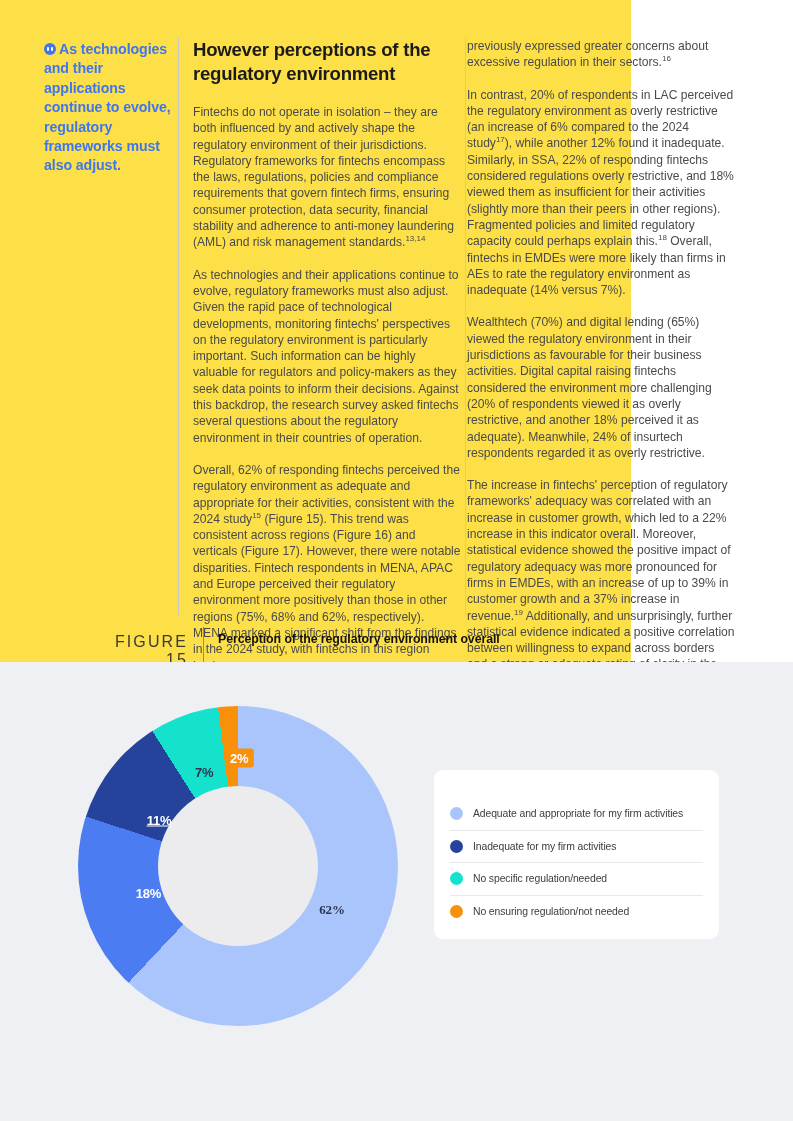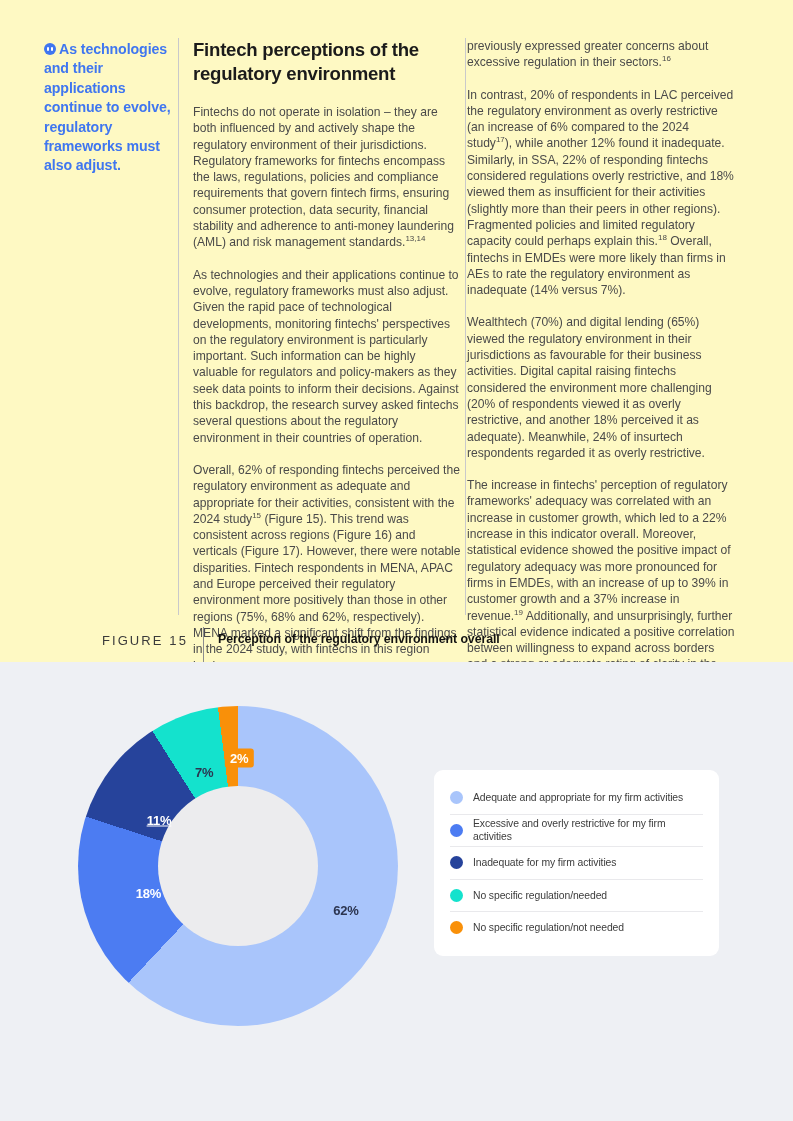--- a/index.html
+++ b/index.html
@@ -4,21 +4,21 @@
 <style>
   html,body{margin:0;padding:0;}
   body{
     width:793px;height:1121px;background:#ffffff;
     font-family:"Liberation Sans","DejaVu Sans",sans-serif;
     -webkit-font-smoothing:antialiased;position:relative;overflow:hidden;
   }
   .page{position:relative;width:793px;height:1121px;}
 
   
-  .article{position:absolute;left:0;top:0;width:793px;height:662px;background:#fef9c3;}
+  .article{position:absolute;left:0;top:0;width:631px;height:662px;background:#fde047;}
 
   .pullquote{
     position:absolute;left:44px;top:40px;width:128px;
     color:#3f76f0;font-weight:700;font-size:14.2px;line-height:19.4px;
     letter-spacing:-0.1px;
   }
   .quote-icon{
     display:inline-block;width:12px;height:12px;border-radius:50%;
     background:#3f76f0;position:relative;vertical-align:-1px;margin-right:3px;
   }
@@ -42,21 +42,21 @@
     font-weight:700;letter-spacing:-0.25px;
   }
   .col p{margin:0 0 16px 0;}
   .col p:last-child{margin-bottom:0;}
   sup{font-size:8px;vertical-align:super;line-height:0;}
 
   
   .figcap{position:absolute;left:0;top:627px;width:793px;height:35px;}
   .figcap .fignum{
     position:absolute;left:88px;top:6px;width:100px;text-align:right;
-    font-size:13px;letter-spacing:2.1px;color:#3a3a3a;font-weight:400;
+    font-size:16px;letter-spacing:2.1px;color:#3a3a3a;font-weight:400;
   }
   .figcap .figdivider{position:absolute;left:203px;top:0px;width:1px;height:35px;background:#8c8c8e;}
   .figcap .figtitle{
     position:absolute;left:218px;top:5px;font-size:12.4px;font-weight:700;color:#111;
     letter-spacing:-0.1px;
   }
 
   
   .chartpanel{position:absolute;left:0;top:662px;width:793px;height:459px;background:#eef0f4;}
 
@@ -67,21 +67,21 @@
     background:#ececee;
   }
   .slice-label{
     position:absolute;font-size:13px;font-weight:700;letter-spacing:-0.2px;
     transform:translate(-50%,-50%);white-space:nowrap;
   }
 
   
   .legend{
     position:absolute;left:434px;top:108px;width:285px;
-    background:#fff;border-radius:9px;padding:12px 16px 12px 16px;
+    background:#fff;border-radius:9px;padding:28px 16px 12px 16px;
     box-sizing:border-box;
   }
   .legend-row{
     display:flex;align-items:center;height:31.5px;
     border-bottom:1px solid #e9e9ec;
   }
   .legend-row:last-child{border-bottom:none;}
   .swatch{width:13px;height:13px;border-radius:50%;flex:0 0 13px;margin-right:10px;}
   .legend-text{font-size:10.4px;color:#3c3c3c;letter-spacing:-0.1px;line-height:13px;}
 </style>
@@ -93,21 +93,21 @@
   <div class="article">
 
     <div class="pullquote">
       <span class="quote-icon"></span><span>As technologies and their applications continue to evolve, regulatory frameworks must also adjust.</span>
     </div>
 
     <div class="rule rule-1"></div>
     <div class="rule rule-2"></div>
 
     <div class="col col-left">
-      <h1 class="headline">Fintech perceptions of the regulatory environment</h1>
+      <h1 class="headline">However perceptions of the regulatory environment</h1>
       <p><span>Fintechs do not operate in isolation – they are both influenced by and actively shape the regulatory environment of their jurisdictions. Regulatory frameworks for fintechs encompass the laws, regulations, policies and compliance requirements that govern fintech firms, ensuring consumer protection, data security, financial stability and adherence to anti-money laundering (AML) and risk management standards.</span><sup>13,14</sup></p>
       <p>As technologies and their applications continue to evolve, regulatory frameworks must also adjust. Given the rapid pace of technological developments, monitoring fintechs' perspectives on the regulatory environment is particularly important. Such information can be highly valuable for regulators and policy-makers as they seek data points to inform their decisions. Against this backdrop, the research survey asked fintechs several questions about the regulatory environment in their countries of operation.</p>
       <p><span>Overall, 62% of responding fintechs perceived the regulatory environment as adequate and appropriate for their activities, consistent with the 2024 study</span><sup>15</sup><span> (Figure 15). This trend was consistent across regions (Figure 16) and verticals (Figure 17). However, there were notable disparities. Fintech respondents in MENA, APAC and Europe perceived their regulatory environment more positively than those in other regions (75%, 68% and 62%, respectively). MENA marked a significant shift from the findings in the 2024 study, with fintechs in this region having</span></p>
     </div>
 
     <div class="col col-right">
       <p><span>previously expressed greater concerns about excessive regulation in their sectors.</span><sup>16</sup></p>
       <p><span>In contrast, 20% of respondents in LAC perceived the regulatory environment as overly restrictive (an increase of 6% compared to the 2024 study</span><sup>17</sup><span>), while another 12% found it inadequate. Similarly, in SSA, 22% of responding fintechs considered regulations overly restrictive, and 18% viewed them as insufficient for their activities (slightly more than their peers in other regions). Fragmented policies and limited regulatory capacity could perhaps explain this.</span><sup>18</sup><span> Overall, fintechs in EMDEs were more likely than firms in AEs to rate the regulatory environment as inadequate (14% versus 7%).</span></p>
       <p>Wealthtech (70%) and digital lending (65%) viewed the regulatory environment in their jurisdictions as favourable for their business activities. Digital capital raising fintechs considered the environment more challenging (20% of respondents viewed it as overly restrictive, and another 18% perceived it as adequate). Meanwhile, 24% of insurtech respondents regarded it as overly restrictive.</p>
       <p><span>The increase in fintechs' perception of regulatory frameworks' adequacy was correlated with an increase in customer growth, which led to a 22% increase in this indicator overall. Moreover, statistical evidence showed the positive impact of regulatory adequacy was more pronounced for firms in EMDEs, with an increase of up to 39% in customer growth and a 37% increase in revenue.</span><sup>19</sup><span> Additionally, and unsurprisingly, further statistical evidence indicated a positive correlation between willingness to expand across borders and a strong or adequate rating of clarity in the regulatory approach.</span><sup>20</sup></p>
@@ -119,45 +119,41 @@
     <div class="figdivider"></div>
     <div class="figtitle">Perception of the regulatory environment overall</div>
   </div>
 
   <div class="chartpanel">
 
     <div class="donut-wrap">
       <div class="donut" id="donut" style="background: conic-gradient(rgb(169, 197, 251) 0deg, rgb(169, 197, 251) 223.2deg, rgb(76, 124, 242) 223.2deg, rgb(76, 124, 242) 288deg, rgb(38, 67, 155) 288deg, rgb(38, 67, 155) 327.6deg, rgb(20, 226, 205) 327.6deg, rgb(20, 226, 205) 352.8deg, rgb(249, 144, 9) 352.8deg, rgb(249, 144, 9) 360deg);"></div>
       <div class="donut-hole"></div>
       <div id="slice-labels">
-          <div class="slice-label" style="left: 268px; top: 204.175px; color: rgb(44, 53, 80);">62%</div>
+          <div class="slice-label" style="left: 254px; top: 204.175px; color: rgb(44, 53, 80); font-family: Liberation Serif, serif;">62%</div>
           <div class="slice-label" style="left: 55.393px; top: 186.859px; color: rgb(255, 255, 255); margin-left: 15px;">18%</div>
           <div class="slice-label" style="left: 80.9845px; top: 114px; color: rgb(255, 255, 255); text-decoration: underline;">11%</div>
           <div class="slice-label" style="left: 126.126px; top: 65.9119px; color: rgb(44, 53, 80);">7%</div>
           <div class="slice-label" style="left: 161.219px; top: 52.2131px; color: rgb(255, 255, 255); background: rgb(249, 144, 9); padding: 2px 5px; border-radius: 3px;">2%</div>
         </div>
     </div>
 
     <div class="legend">
       <div class="legend-row">
         <span class="swatch" style="background:#a9c5fb"></span>
         <span class="legend-text">Adequate and appropriate for my firm activities</span>
       </div>
       <div class="legend-row">
-        <span class="swatch" style="background:#4c7cf2"></span>
-        <span class="legend-text">Excessive and overly restrictive for my firm activities</span>
-      </div>
-      <div class="legend-row">
         <span class="swatch" style="background:#26439b"></span>
         <span class="legend-text">Inadequate for my firm activities</span>
       </div>
       <div class="legend-row">
         <span class="swatch" style="background:#14e2cd"></span>
         <span class="legend-text">No specific regulation/needed</span>
       </div>
       <div class="legend-row">
         <span class="swatch" style="background:#f99009"></span>
-        <span class="legend-text">No specific regulation/not needed</span>
+        <span class="legend-text">No ensuring regulation/not needed</span>
       </div>
     </div>
 
   </div>
 </div>
 
 </body></html>

